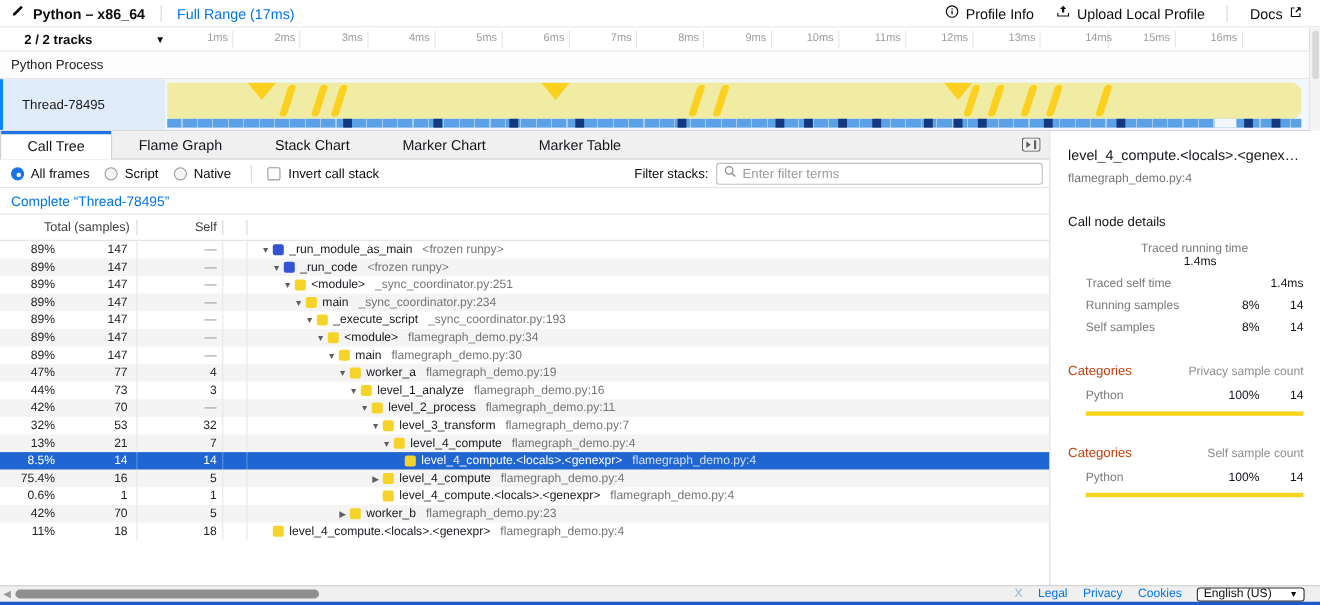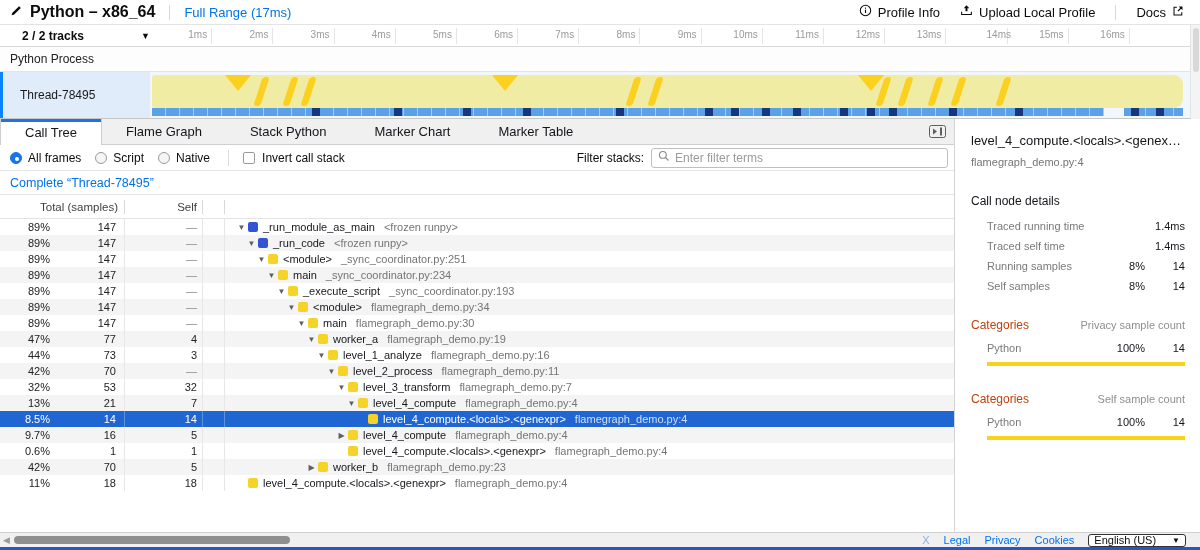--- a/index.html
+++ b/index.html
@@ -4,21 +4,21 @@
 <style>
   * { margin:0; padding:0; box-sizing:border-box; }
   body { background:#e9e9e9; font-family:"Liberation Sans", sans-serif; }
   #app { position:relative; width:1200px; height:550px; background:#fff; overflow:hidden; color:#0c0c0d; }
 
   
   .app-header { position:absolute; top:0; left:0; width:1200px; height:25px;
     display:flex; align-items:center; justify-content:space-between;
     background:#fff; border-bottom:1px solid #e3e3e3; padding:0 10px; }
   .hgroup { display:flex; align-items:center; gap:8px; }
-  .profile-title { font-size:16px; font-weight:700; color:#0c0c0d; }
+  .profile-title { font-size:13px; font-weight:700; color:#0c0c0d; }
   .vsep { width:1px; height:15px; background:#d7d7d7; margin:0 6px; }
   a.link, .link { color:#0074e8; text-decoration:none; font-size:13px; cursor:pointer; }
   .hbtn { display:flex; align-items:center; gap:6px; font-size:13px; color:#0c0c0d; cursor:pointer; padding:0 6px; }
   .icon-svg { display:inline-block; }
 
   
   .ruler-row { position:absolute; top:25px; left:0; width:1200px; height:22px; background:#fff; border-bottom:1px solid #d9d9d9; }
   .tracks-count { position:absolute; left:12px; top:0; width:150px; height:22px; display:flex; align-items:center; justify-content:space-between; padding:0 12px 0 10px; cursor:pointer; }
   .tracks-count .lbl { font-size:12px; font-weight:700; color:#0c0c0d; }
   .tracks-count .caret { font-size:9px; color:#0c0c0d; }
@@ -91,21 +91,21 @@
   .tree-row.selected .fname { color:#fff; }
   .tree-row.selected .floc { color:rgba(255,255,255,.78); }
   .tree-row.selected .cell-total, .tree-row.selected .cell-self, .tree-row.selected .cell-spacer { border-right-color:rgba(255,255,255,.28); }
 
   
   .sidebar { flex:1; background:#fff; padding:14px 15px 0 16px; overflow:hidden; }
   .sb-title { font-size:13px; color:#15141a; white-space:nowrap; overflow:hidden; }
   .sb-subtitle { font-size:11px; color:#757575; margin-top:8px; }
   .sb-heading { font-size:12px; color:#15141a; margin-top:26px; }
   .sb-detail { display:flex; align-items:center; font-size:11px; color:#7a7a7a; margin-top:8px; padding-left:16px; }
-  .sb-detail:first-of-type { margin-top:12px; }
+  .sb-detail:first-of-type { margin-top:12px;flex-direction:column; }
   .sb-detail .dlabel { flex:1; }
   .sb-detail .dpct { width:36px; text-align:right; color:#15141a; }
   .sb-detail .dval { width:40px; text-align:right; color:#15141a; }
   .sb-cat-head { display:flex; align-items:baseline; justify-content:space-between; margin-top:26px; }
   .sb-cat-head .ch-left { font-size:12px; color:#c2410c; }
   .sb-cat-head .ch-right { font-size:11px; color:#8f8f8f; }
   .sb-cat-row { display:flex; align-items:center; font-size:11px; color:#7a7a7a; margin-top:10px; padding-left:16px; }
   .sb-cat-row .dlabel { flex:1; }
   .sb-cat-row .dpct { width:36px; text-align:right; color:#15141a; }
   .sb-cat-row .dval { width:40px; text-align:right; color:#15141a; }
@@ -262,21 +262,21 @@
       </div>
     </div>
   </div>
 
   <div class="bodyarea">
     <div class="left-panel">
 
       <div class="tabbar" id="tabbar">
           <div class="tab selected">Call Tree</div>
           <div class="tab">Flame Graph</div>
-          <div class="tab">Stack Python</div>
+          <div class="tab">Stack Chart</div>
           <div class="tab">Marker Chart</div>
           <div class="tab">Marker Table</div>
           <span class="panel-toggle">
             <svg width="17" height="13" viewBox="0 0 17 13">
               <rect x="0.5" y="0.5" width="16" height="12" rx="2" fill="none" stroke="#5f5f5f"></rect>
               <path d="M4 3.5l4 3-4 3z" fill="#5f5f5f"></path>
               <rect x="11" y="2.5" width="2" height="8" fill="#5f5f5f"></rect>
             </svg>
           </span>
         </div>
@@ -492,21 +492,21 @@
             <span class="cell-spacer"></span>
             <span class="cell-tree" style="padding-left: 130px;">
               <span class="arrow"></span>
               <span class="cat-icon" style="background: rgb(245, 211, 40);"></span>
               <span class="fname">level_4_compute.&lt;locals&gt;.&lt;genexpr&gt;</span>
               <span class="floc">flamegraph_demo.py:4</span>
             </span>
           </div>
           <div class="tree-row">
             <span class="cell-total">
-              <span class="pct">9.7%</span>
+              <span class="pct">75.4%</span>
               <span class="samp">16</span>
             </span>
             <span class="cell-self">5</span>
             <span class="cell-spacer"></span>
             <span class="cell-tree" style="padding-left: 110px;">
               <span class="arrow">▶</span>
               <span class="cat-icon" style="background: rgb(245, 211, 40);"></span>
               <span class="fname">level_4_compute</span>
               <span class="floc">flamegraph_demo.py:4</span>
             </span>

